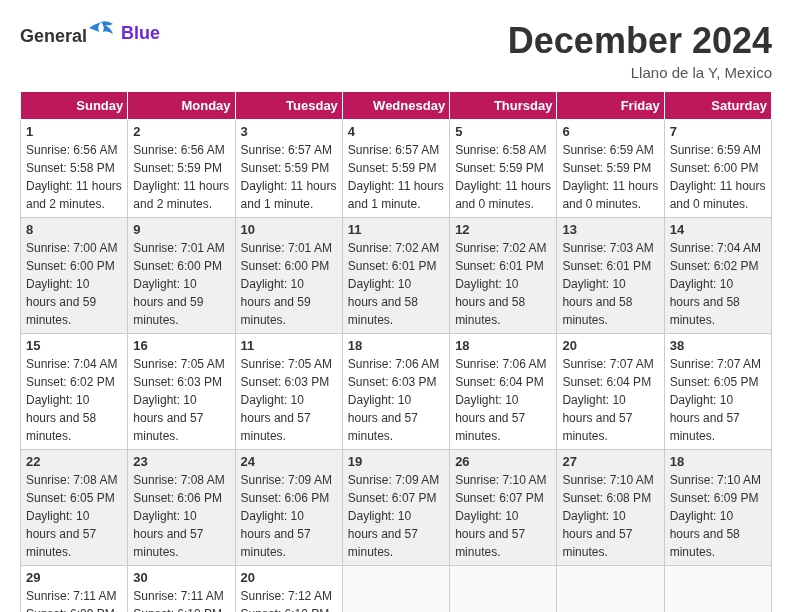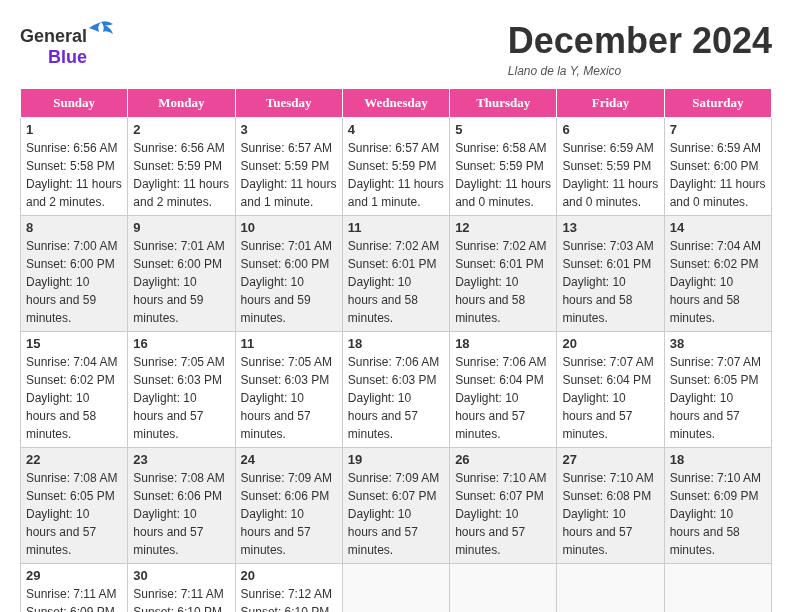--- a/index.html
+++ b/index.html
@@ -12,46 +12,44 @@
     }
     .header {
       display: flex;
       justify-content: space-between;
       align-items: flex-start;
       margin-bottom: 10px;
     }
     .logo {
       display: flex;
       align-items: center;
-      gap: 0;
-      flex-direction: column;
+      gap: 6px;
     }
     .logo-text-general { font-size: 18px; font-weight: bold; color: #333; }
     .logo-text-blue { font-size: 18px; font-weight: bold; color: #6d28d9; }
     .logo-bird {
       width: 28px;
       height: 22px;
     }
-    .title-block { text-align: left; }
+    .title-block { text-align: right; }
     .month-title { font-size: 36px; font-weight: bold; color: #333; }
-    .location { font-size: 12px; color: #555; margin-top: 2px; font-style: italic; }
+    .location { font-size: 15px; color: #555; margin-top: 2px; }
     .calendar {
       width: 100%;
       border-collapse: collapse;
       font-size: 11px;
     }
     .calendar th {
-      background: #ec4899;
+      background: #be185d;
       color: #fff;
       padding: 6px 4px;
-      text-align: center;
+      text-align: right;
       font-size: 13px;
       font-weight: bold;
       border: 1px solid #fff;
-      font-family: Liberation Serif, serif;
     }
     .calendar td {
       vertical-align: top;
       border: 1px solid #ccc;
       padding: 4px 5px;
       width: calc(100% / 7);
       min-height: 80px;
       background: #fff;
     }
     .calendar tr:nth-child(even) td {

